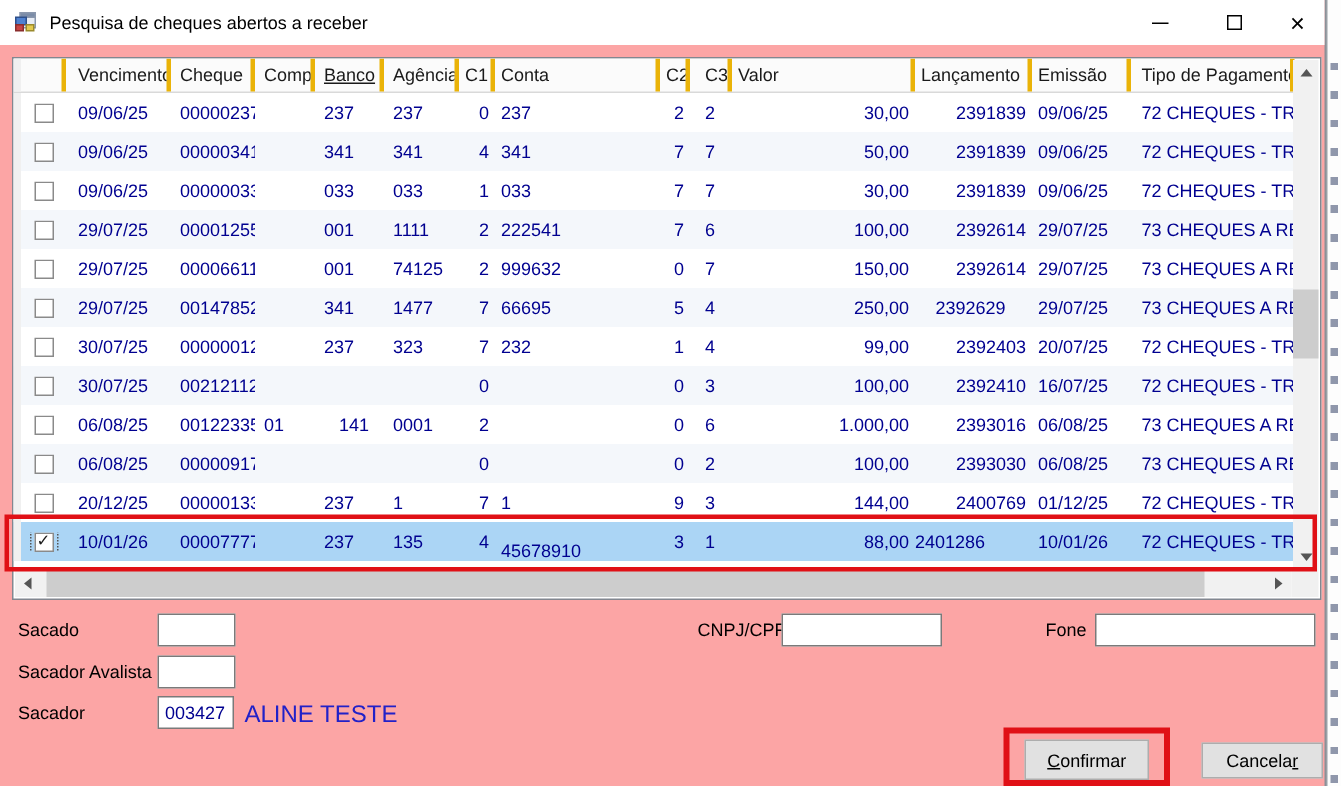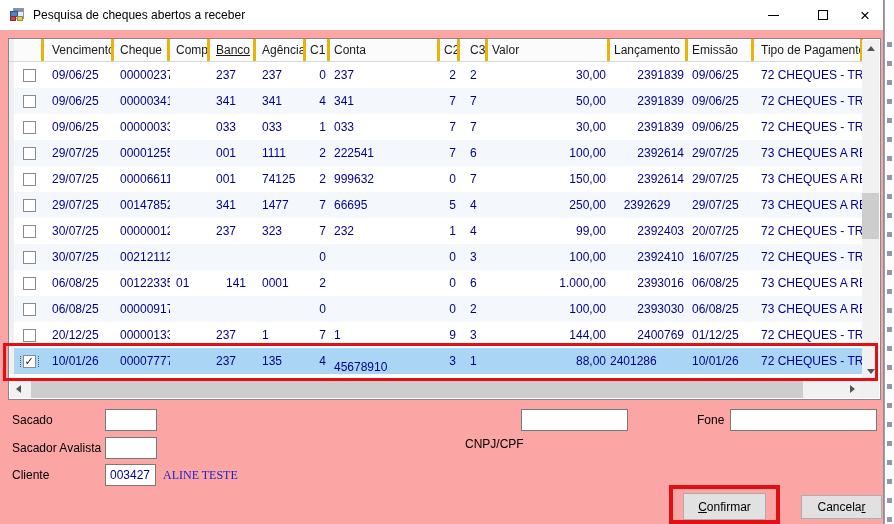--- a/index.html
+++ b/index.html
@@ -60,21 +60,21 @@
 
   .tri-up   { width:0; height:0; border-left:4px solid transparent; border-right:4px solid transparent; border-bottom:5px solid #555; }
   .tri-down { width:0; height:0; border-left:4px solid transparent; border-right:4px solid transparent; border-top:5px solid #555; }
   .tri-left { width:0; height:0; border-top:4px solid transparent; border-bottom:4px solid transparent; border-right:5px solid #555; }
   .tri-right{ width:0; height:0; border-top:4px solid transparent; border-bottom:4px solid transparent; border-left:5px solid #555; }
 
   
   .flabel { position:absolute; color:#000; font-size:12px; }
   .finput { position:absolute; height:22px; background:#fff; border:1px solid #7a7a7a;
     font-family:"Liberation Sans",sans-serif; font-size:12px; padding:0 4px; color:#000090; }
-  .client-name { position:absolute; color:#2121c8; font-size:12px;font-family:Liberation Serif, serif; }
+  .client-name { position:absolute; color:#2121c8; font-size:16px; }
 
   .wbutton { position:absolute; background:#e1e1e1; border:1px solid #adadad; display:flex;
     align-items:center; justify-content:center; font-size:12px; color:#000; cursor:default; }
   .btn-confirm { left:683px; top:493px; width:83px; height:27px; }
   .btn-cancel  { left:801px; top:495px; width:81px; height:24px; }
 
   
   .annot { position:absolute; border:3px solid #e01016; background:transparent; pointer-events:none; }
   .annot-row { left:3px; top:343px; width:875px; height:38px; }
   .annot-btn { left:669px; top:485px; width:111px; height:39px; border-width:4px; }
@@ -404,25 +404,25 @@
       </div>
       <div class="corner"></div>
     </div>
 
     <div class="flabel" style="left:12px; top:413px;">Sacado</div>
     <input class="finput" style="left: 105px; top: 409px; width: 52px;" value="">
 
     <div class="flabel" style="left:12px; top:441px;">Sacador Avalista</div>
     <input class="finput" style="left: 105px; top: 437px; width: 52px;" value="">
 
-    <div class="flabel" style="left:12px; top:468px;">Cliente</div>
+    <div class="flabel" style="left:12px; top:468px;">Sacador</div>
     <input class="finput" style="left: 105px; top: 464px; width: 51px;" value="003427">
     <div class="client-name" style="left:163px; top:468px;">ALINE TESTE</div>
 
-    <div class="flabel" style="left:465px; top:413px;margin-top:24px;">CNPJ/CPF</div>
+    <div class="flabel" style="left:465px; top:413px;">CNPJ/CPF</div>
     <input class="finput" style="left: 521px; top: 409px; width: 107px;" value="">
 
     <div class="flabel" style="left:697px; top:413px;">Fone</div>
     <input class="finput" style="left: 730px; top: 409px; width: 147px;" value="">
 
     <div class="wbutton btn-confirm" id="btnConfirm"><u>C</u>onfirmar</div>
     <div class="wbutton btn-cancel" id="btnCancel">Cancela<u>r</u></div>
 
     <div class="annot annot-row"></div>
     <div class="annot annot-btn"></div>

